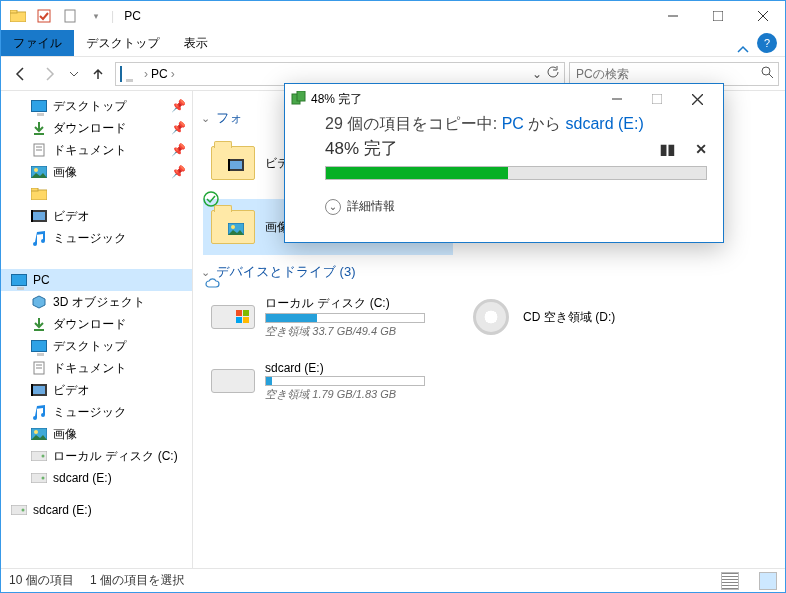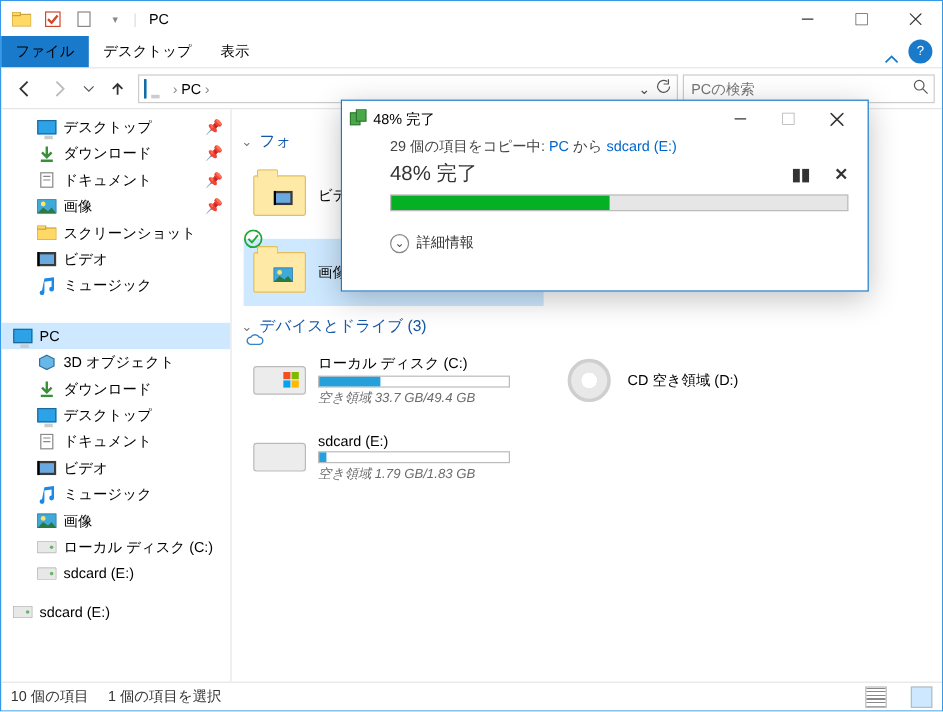--- a/index.html
+++ b/index.html
@@ -57,21 +57,21 @@
   .status { height:24px; border-top:1px solid #e5e5e5; display:flex; align-items:center; padding:0 8px; font-size:12px; color:#333; gap:16px;}
   .status .spacer{flex:1;}
   .status .view { width:18px;height:18px; border:1px solid #bbb; margin-left:4px;}
   
   .dialog { position:absolute; left:283px; top:82px; width:440px; height:160px; background:#fff; border:1px solid #1979ca; box-shadow:0 6px 24px rgba(0,0,0,0.25); display:flex; flex-direction:column; }
   .dtitle { height:30px; display:flex; align-items:center; padding:0 6px; }
   .dtitle .dt { flex:1; padding-left:4px; }
   .dtitle .dsys { display:flex; }
   .dtitle .dsbtn { width:40px; height:26px; display:flex; align-items:center; justify-content:center; }
   .dbody { padding:0 16px 8px 40px; position:relative; }
-  .dbody .line1 { font-size:12px; color:#444; }
+  .dbody .line1 { font-size:16px; color:#444; }
   .dbody .line1 a { color:#0066cc; text-decoration:none; }
   .dbody .status { font-size:17px; border:none; padding:0; height:auto; margin:2px 0 6px; display:flex; align-items:center;}
   .dbody .status .ctl { margin-left:auto; display:flex; gap:20px; font-size:14px;}
   .prog { height:14px; border:1px solid #bcbcbc; background:#e6e6e6; }
   .prog .pf { height:100%; background:#06b025; width:48%; }
   .ddetails { padding:10px 16px 0 40px; display:flex; align-items:center; gap:6px; color:#333; font-size:12px;}
   .ddetails .cc{ width:16px;height:16px;border:1px solid #888;border-radius:50%;display:flex;align-items:center;justify-content:center;font-size:10px;color:#555;}
   .foldico { width:44px;height:34px;background:#ffe9a7;border:1px solid #e0c05e;border-radius:2px;position:relative;}
   .foldico::before{content:"";position:absolute;top:-6px;left:2px;width:16px;height:6px;background:#ffe9a7;border:1px solid #e0c05e;border-bottom:none;border-radius:2px 2px 0 0;}
   .monitor{width:18px;height:12px;background:#2ea2e6;border:1px solid #1a6aa0;position:relative;}
@@ -224,21 +224,20 @@
           <span class="name">画像</span>
           <span class="pin">📌</span>
         </div>
         <div class="tnode indent1">
           <span class="ticon">
             <svg width="16" height="12">
               <rect x="0" y="2" width="16" height="10" fill="#ffd866" stroke="#caa53b"></rect>
               <rect x="0" y="0" width="7" height="3" fill="#ffd866" stroke="#caa53b"></rect>
             </svg>
           </span>
-          <span class="name">スクリーンショット</span>
         </div>
         <div class="tnode indent1">
           <span class="ticon">
             <svg width="16" height="12">
               <rect x="0" y="0" width="16" height="12" fill="#3a3a3a"></rect>
               <rect x="2" y="2" width="12" height="8" fill="#6aa9e0"></rect>
               <rect x="0" y="0" width="2" height="12" fill="repeating-linear-gradient(#fff,#fff 2px,#000 2px,#000 4px)"></rect>
             </svg>
           </span>
           <span class="name">ビデオ</span>

